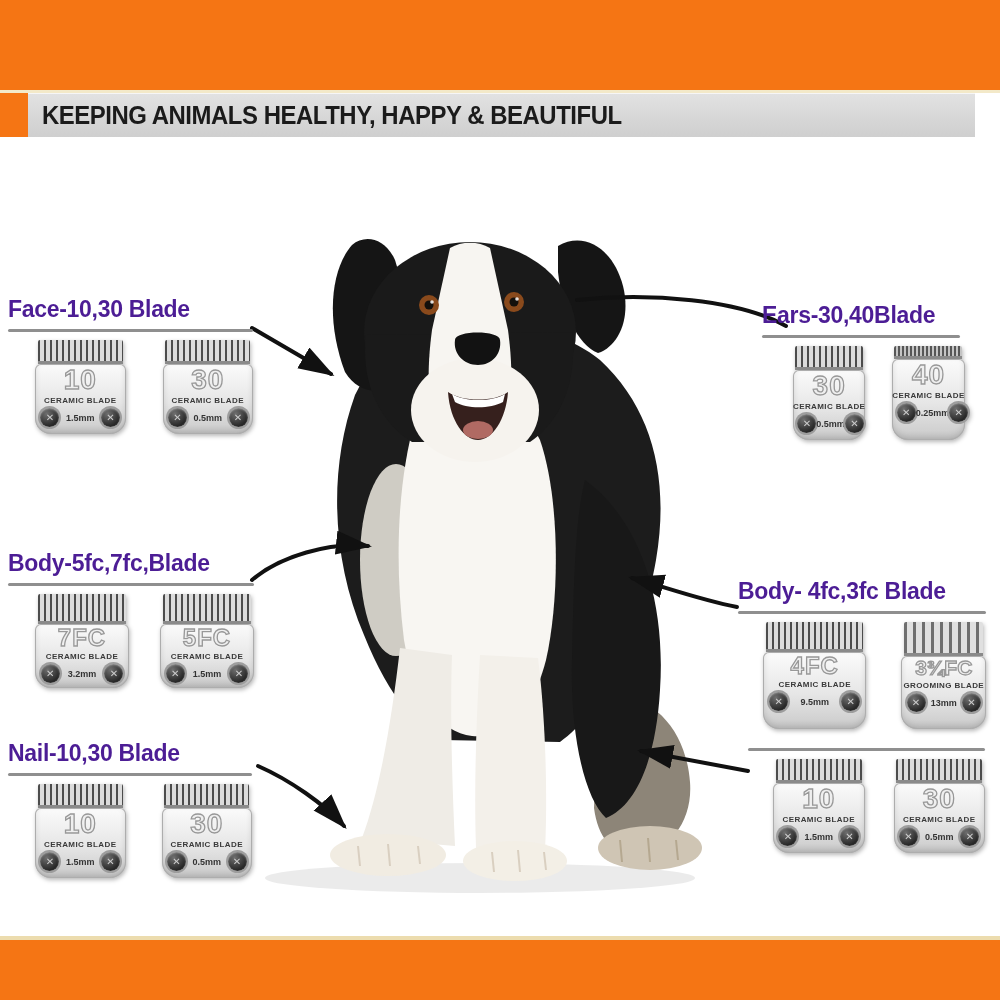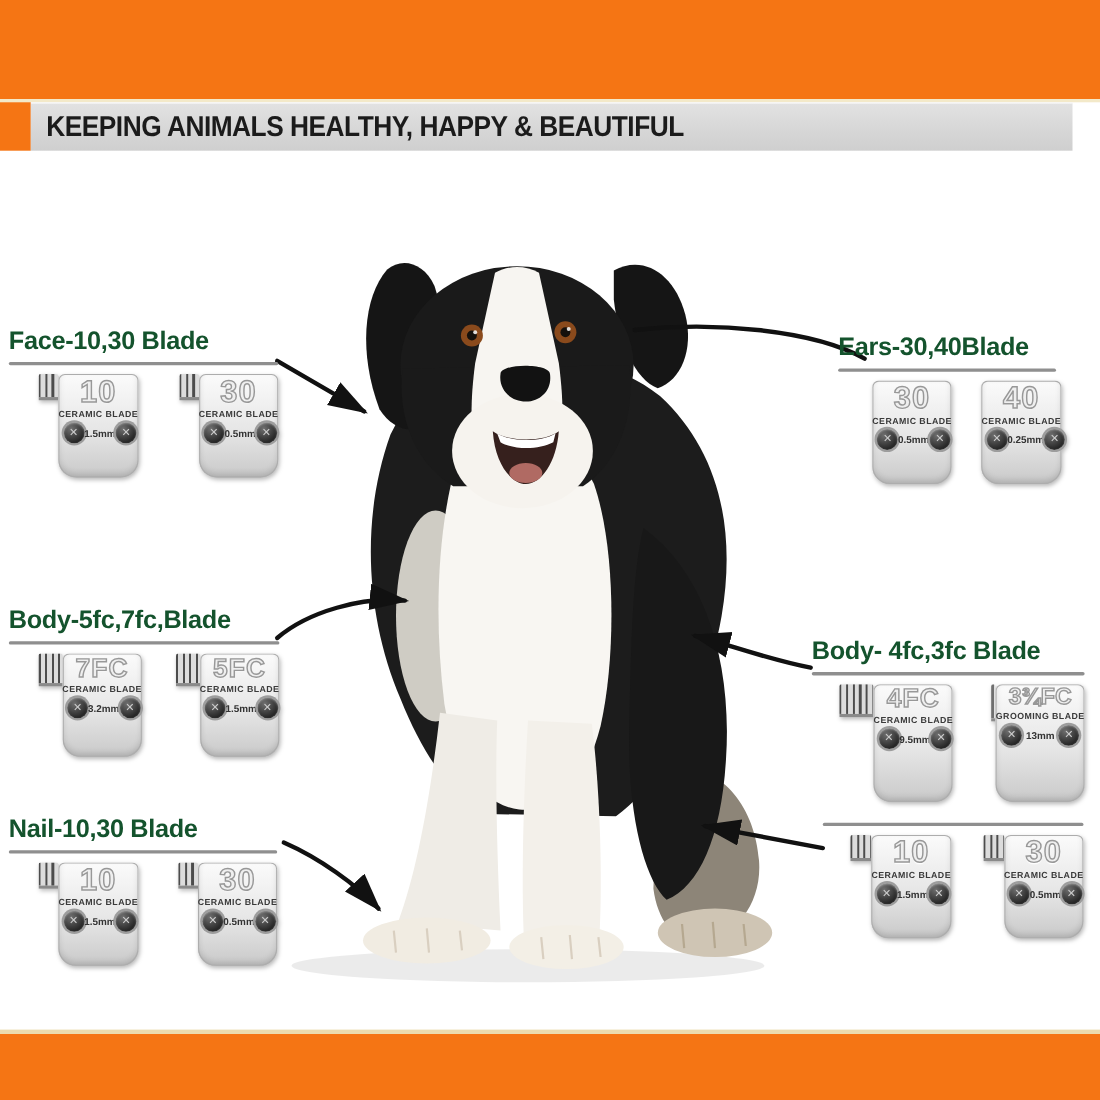--- a/index.html
+++ b/index.html
@@ -20,27 +20,27 @@
     background:linear-gradient(180deg,#e2e2e2 0%,#d6d6d6 60%,#cfcfcf 100%);
     border-top:1px solid #f6f6f6; display:flex; align-items:center;
   }
   .header-title {
     font-size:26px; font-weight:700; color:#1b1b1b; letter-spacing:-0.5px;
     transform:scaleX(0.92); transform-origin:left center; margin-left:14px; white-space:nowrap;
   }
   
   .section { position:absolute; }
   .section-label {
-    font-size:23px; font-weight:700; color:#14532d; white-space:nowrap; letter-spacing:-0.3px;
+    font-size:23px; font-weight:700; color:#4c1d95; white-space:nowrap; letter-spacing:-0.3px;
   }
   .underline { height:3px; background:#8f8f8f; margin-top:6px; border-radius:2px; }
   .blades { display:flex; align-items:flex-end; margin-top:8px; }
   
   .blade {
-    width:98px; height:94px; display:flex; flex-direction:row;
+    width:98px; height:94px; display:flex; flex-direction:column;
     filter:drop-shadow(1px 2px 2px rgba(0,0,0,0.28));
     margin-left:23px;
   }
   .blade.tall { height:107px; }
   .blade.w-sm { width:92px; }
   .blade.w-lg { width:120px; }
   .teeth {
     height:24px; width:94%; margin:0 auto; border-radius:2px 2px 0 0;
     background:repeating-linear-gradient(90deg,#4c4c4c 0px,#4c4c4c 2px,#dcdcdc 2px,#dcdcdc 6px);
     border-bottom:3px solid #8a8a8a;

